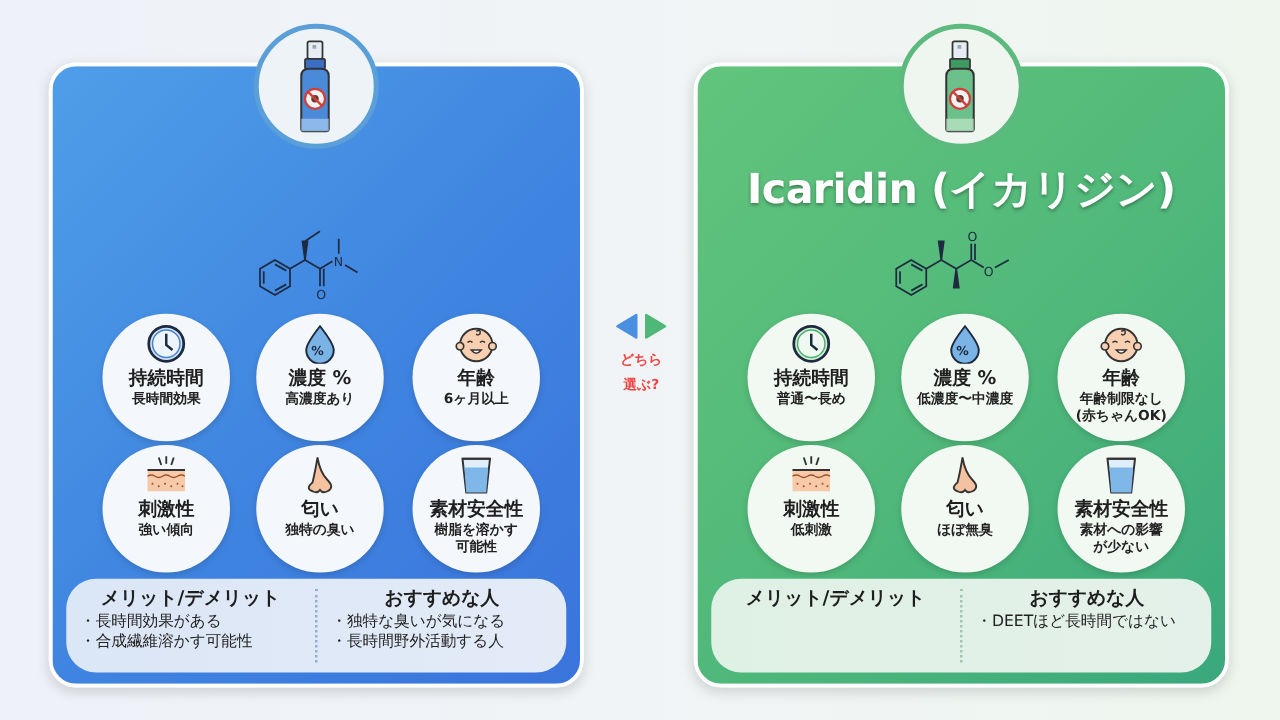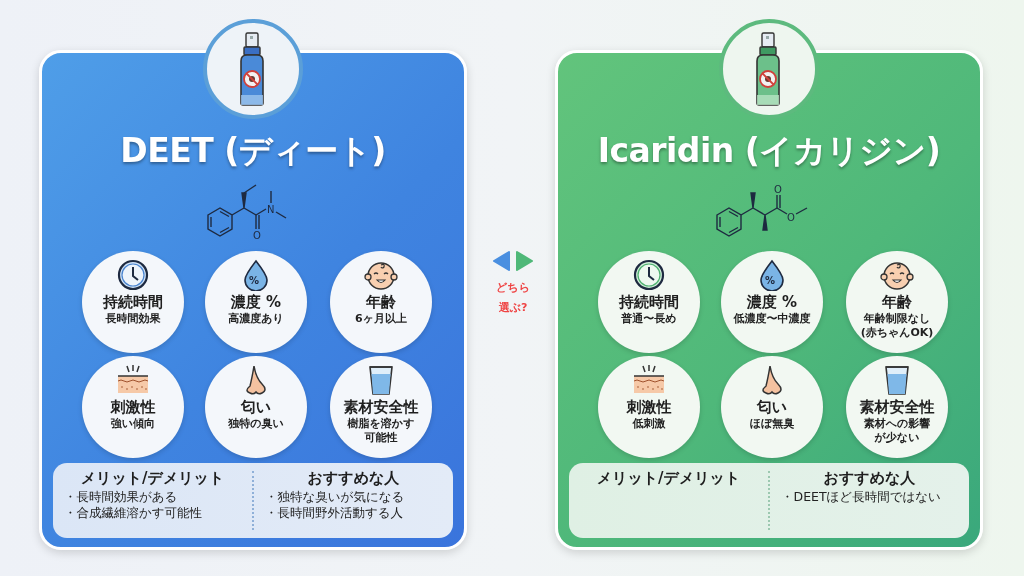--- a/index.html
+++ b/index.html
@@ -64,21 +64,21 @@
   .icar .circle { background: #f2f8f2; }
   .circle .ico { margin-top: 8px; height: 32px; display:flex; align-items:center; justify-content:center; }
   .circle .lbl { font-weight: bold; font-size: 15px; color: #1f1f1f; margin-top: 3px; line-height: 17px; text-align:center; }
   .circle .val { font-weight: bold; font-size: 11px; color: #222; line-height: 13px; margin-top: 1px; }
 
   .bottom {
     position: absolute;
     left: 11px; right: 11px;
     top: 410px;
     height: 75px;
-    border-radius: 14px;
+    border-radius: 24px;
     display: flex;
   }
   .deet .bottom { background: linear-gradient(90deg, #dbe6f6, #e3ebf7); }
   .icar .bottom { background: linear-gradient(90deg, #dff0e4, #e4f1ea); }
   .bottom .col { flex: 1; padding: 6px 10px 0 10px; }
   .bottom .col h3 { font-size: 15px; font-weight: bold; color: #1e1e1e; text-align: center; line-height: 18px; margin-bottom: 2px; }
   .bottom .col li { list-style: none; font-size: 12.5px; font-weight: normal; color: #222; line-height: 16px; padding-left: 12px; text-indent: -11px; }
   .bottom .col li::before { content: "・"; }
   .bottom .divider { width: 0; border-left: 2px dotted #8fb0d8; margin: 8px 0; }
   .icar .bottom .divider { border-left-color: #9cc8b0; }
@@ -101,21 +101,20 @@
       <rect x="13" y="2" width="12" height="14" rx="1.5" fill="#e6ecf3" stroke="#333" stroke-width="1.4"></rect>
       <rect x="17" y="5" width="3" height="3" fill="#9aa"></rect>
       <rect x="11" y="16" width="16" height="8" rx="1" fill="#3a6fc4" stroke="#333" stroke-width="1.4"></rect>
       <path d="M8 30 Q8 24 14 24 L24 24 Q30 24 30 30 L30 72 Q30 74 28 74 L10 74 Q8 74 8 72 Z" fill="#4a8ad8" stroke="#333" stroke-width="1.6"></path>
       <rect x="8" y="64" width="22" height="10" fill="#9cc4ee" opacity="0.8"></rect>
       <circle cx="19" cy="48" r="8" fill="#f2f2f2" stroke="#d0403a" stroke-width="1.8"></circle>
       <circle cx="19" cy="48" r="3" fill="#6a3a30"></circle>
       <line x1="13.5" y1="42.5" x2="24.5" y2="53.5" stroke="#d0403a" stroke-width="1.8"></line>
     </svg>
   </div>
-  <div class="title">DEET (ディート)</div>
   <svg class="molecule" width="110" height="70" viewBox="0 0 110 70" fill="none" stroke="#1e2a40" stroke-width="1.4">
     <polygon points="10,42 22,35 34,42 34,56 22,63 10,56"></polygon>
     <line x1="13" y1="44" x2="13" y2="54"></line>
       <line x1="22" y1="38.5" x2="31" y2="43.5"></line>
       <line x1="22" y1="59.5" x2="31" y2="54.5"></line>
     <line x1="34" y1="42" x2="46" y2="35"></line>
     <polygon points="46,35 44,20 48,20" fill="#1e2a40"></polygon>
     <line x1="46" y1="20" x2="58" y2="12"></line>
     <line x1="46" y1="35" x2="58" y2="42"></line>
     <line x1="58" y1="42" x2="58" y2="56"></line>

